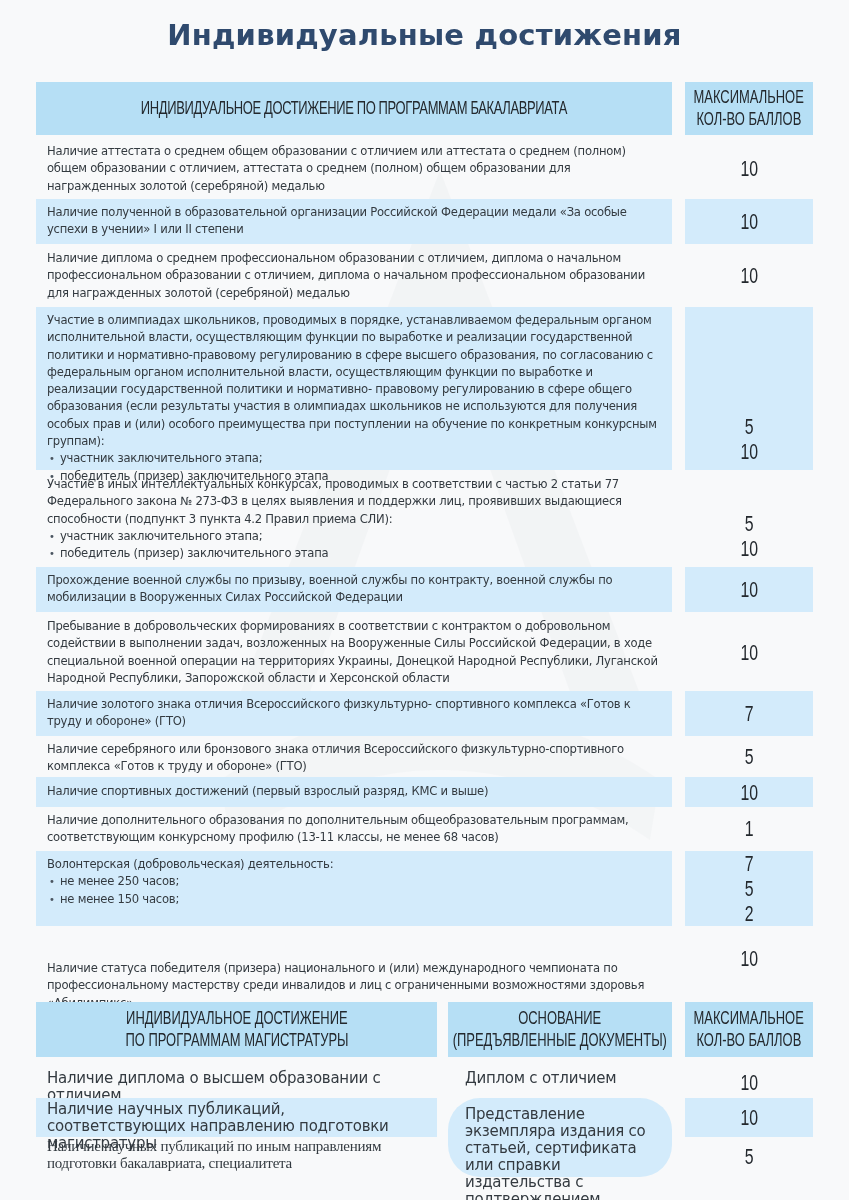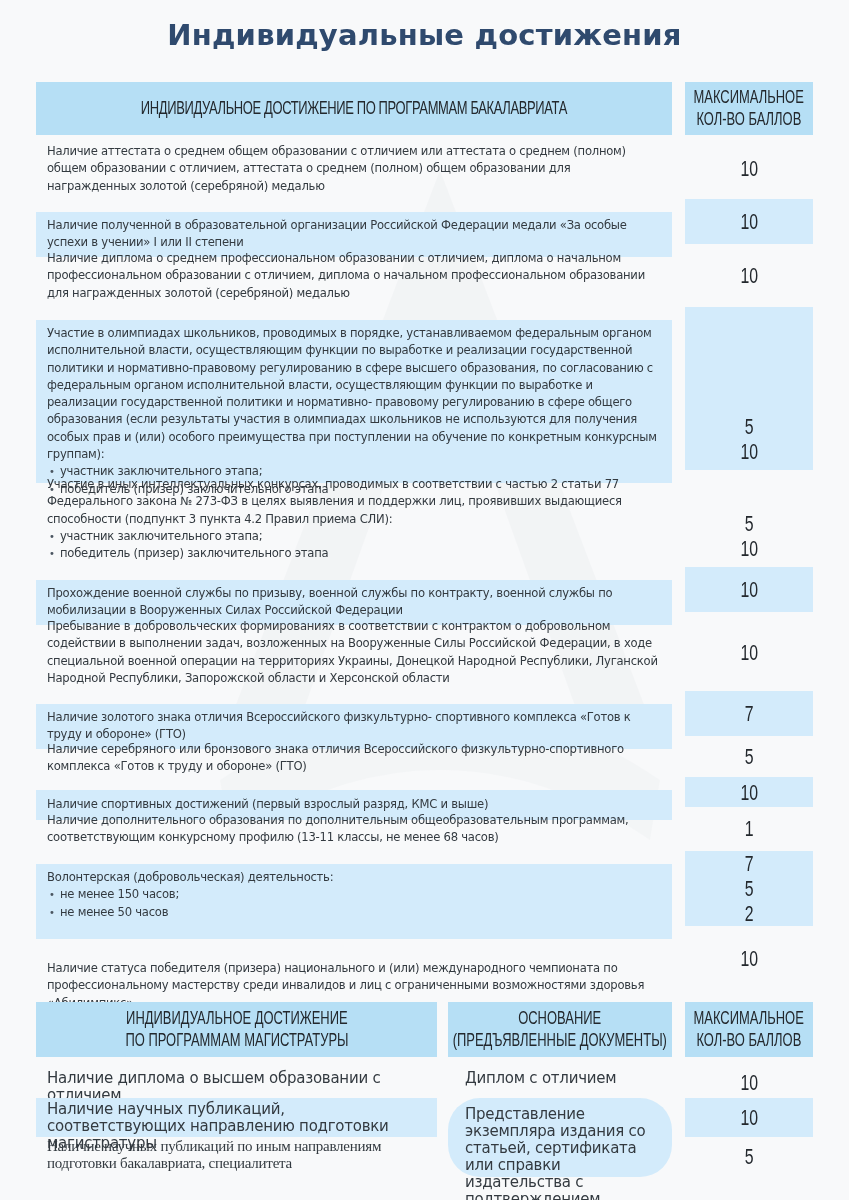--- a/index.html
+++ b/index.html
@@ -33,21 +33,21 @@
   .hdr-main { font-size: 18px; letter-spacing: -0.5px; }
   .hdr-main span { transform: scaleX(0.72); white-space: nowrap; }
   .hdr-small { font-size: 18px; }
   .hdr-small span { transform: scaleX(0.72); white-space: nowrap; }
   .row {
     position: absolute; left: 36px; width: 636px;
     font-size: 11.6px; line-height: 17.3px; color: #333a40;
     padding: 5px 10px 0 11px;
     letter-spacing: -0.25px;
   }
-  .row.blue { background: #d3ebfb; margin-top: 13px; }
+  .row.blue { background: #d3ebfb; }
   .score {
     position: absolute; left: 685px; width: 128px;
     display: flex; flex-direction: column; justify-content: center; align-items: center;
     font-family: "Liberation Sans", sans-serif; font-size: 22px; color: #23282d;
   }
   .score span { display: block; transform: scaleX(0.72); line-height: 25px; }
   .score.blue { background: #d3ebfb; }
   .score.bottom { justify-content: flex-end; padding-bottom: 6px; }
   .bul { display: block; padding-left: 2px; }
   .bul::before { content: "\2022"; display: inline-block; width: 11px; color: #4a5560; font-size: 10px; }
@@ -153,22 +153,22 @@
 
 <div class="row" style="top:807px; height:42px;">
   <span>Наличие дополнительного образования по дополнительным общеобразовательным программам, соответствующим конкурсному профилю (13-11 классы, не менее 68 часов)</span>
 </div>
 <div class="score" style="top:807px; height:42px;">
   <span>1</span>
 </div>
 
 <div class="row blue" style="top:851px; height:75px;">
   <span>Волонтерская (добровольческая) деятельность:</span>
+  <span class="bul">не менее 250 часов;</span>
   <span class="bul">не менее 150 часов;</span>
-  <span class="bul">не менее 50 часов</span>
 </div>
 <div class="score blue" style="top:851px; height:75px;">
   <span>7</span>
   <span>5</span>
   <span>2</span>
 </div>
 
 <div class="row" style="top:927px; height:62px;margin-top:28px;">
   <span>Наличие статуса победителя (призера) национального и (или) международного чемпионата по профессиональному мастерству среди инвалидов и лиц с ограниченными возможностями здоровья «Абилимпикс»</span>
 </div>

